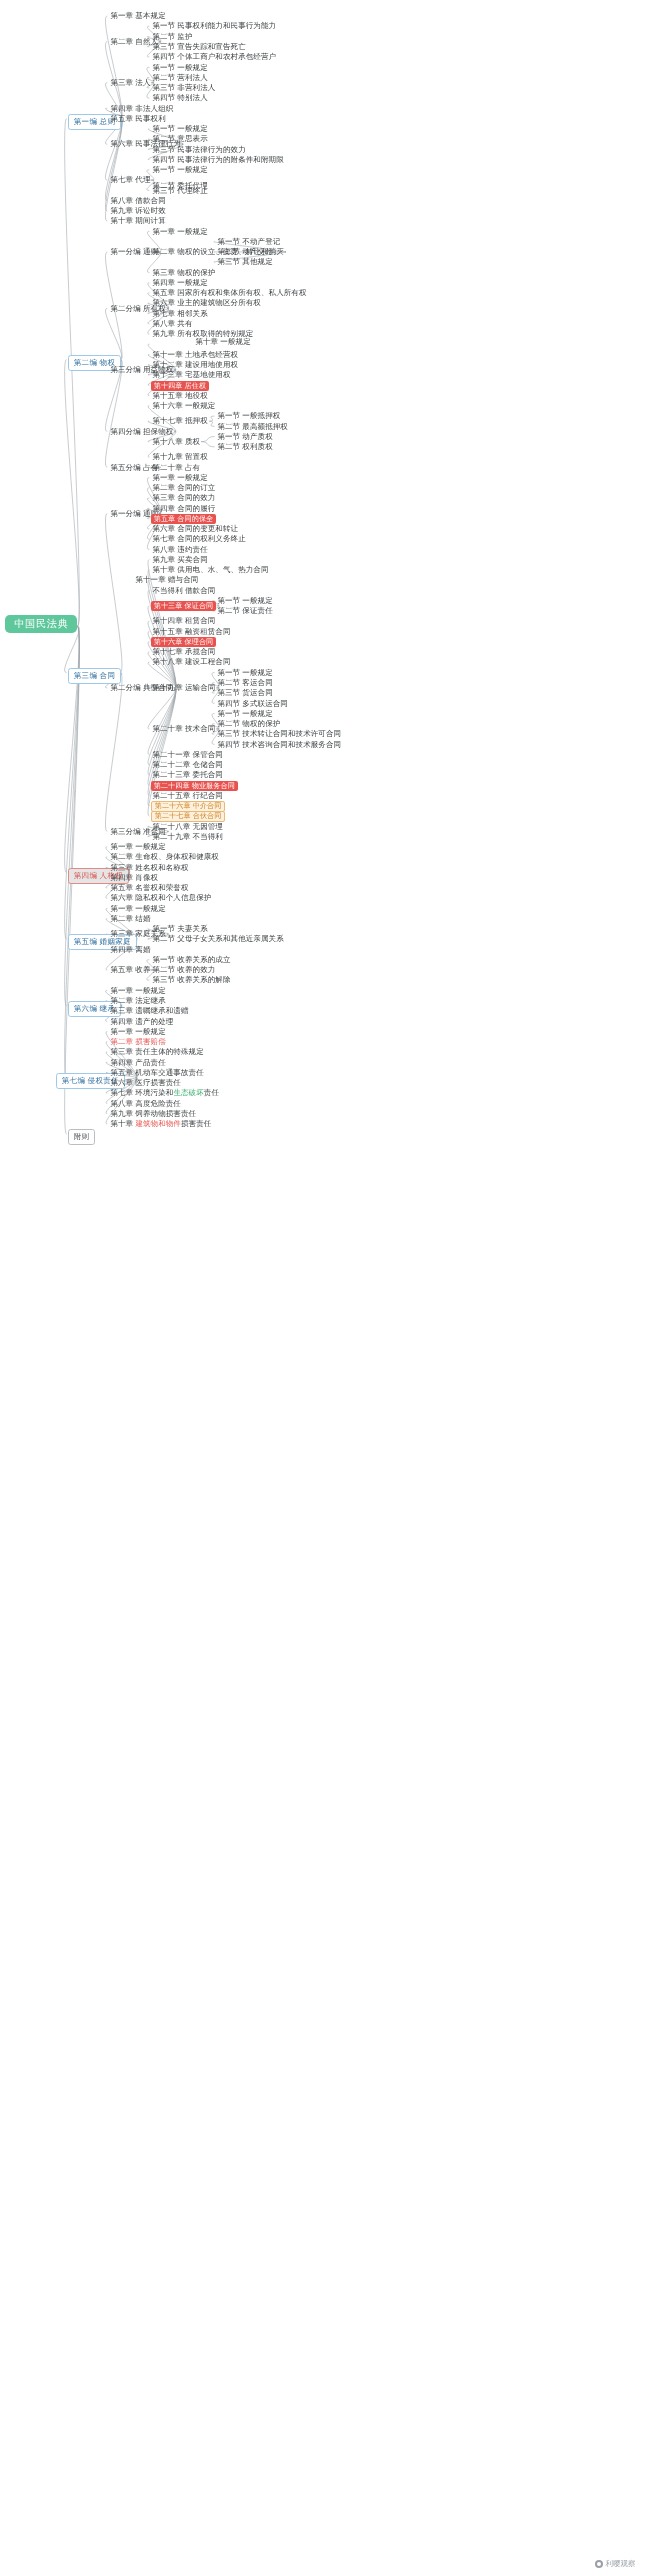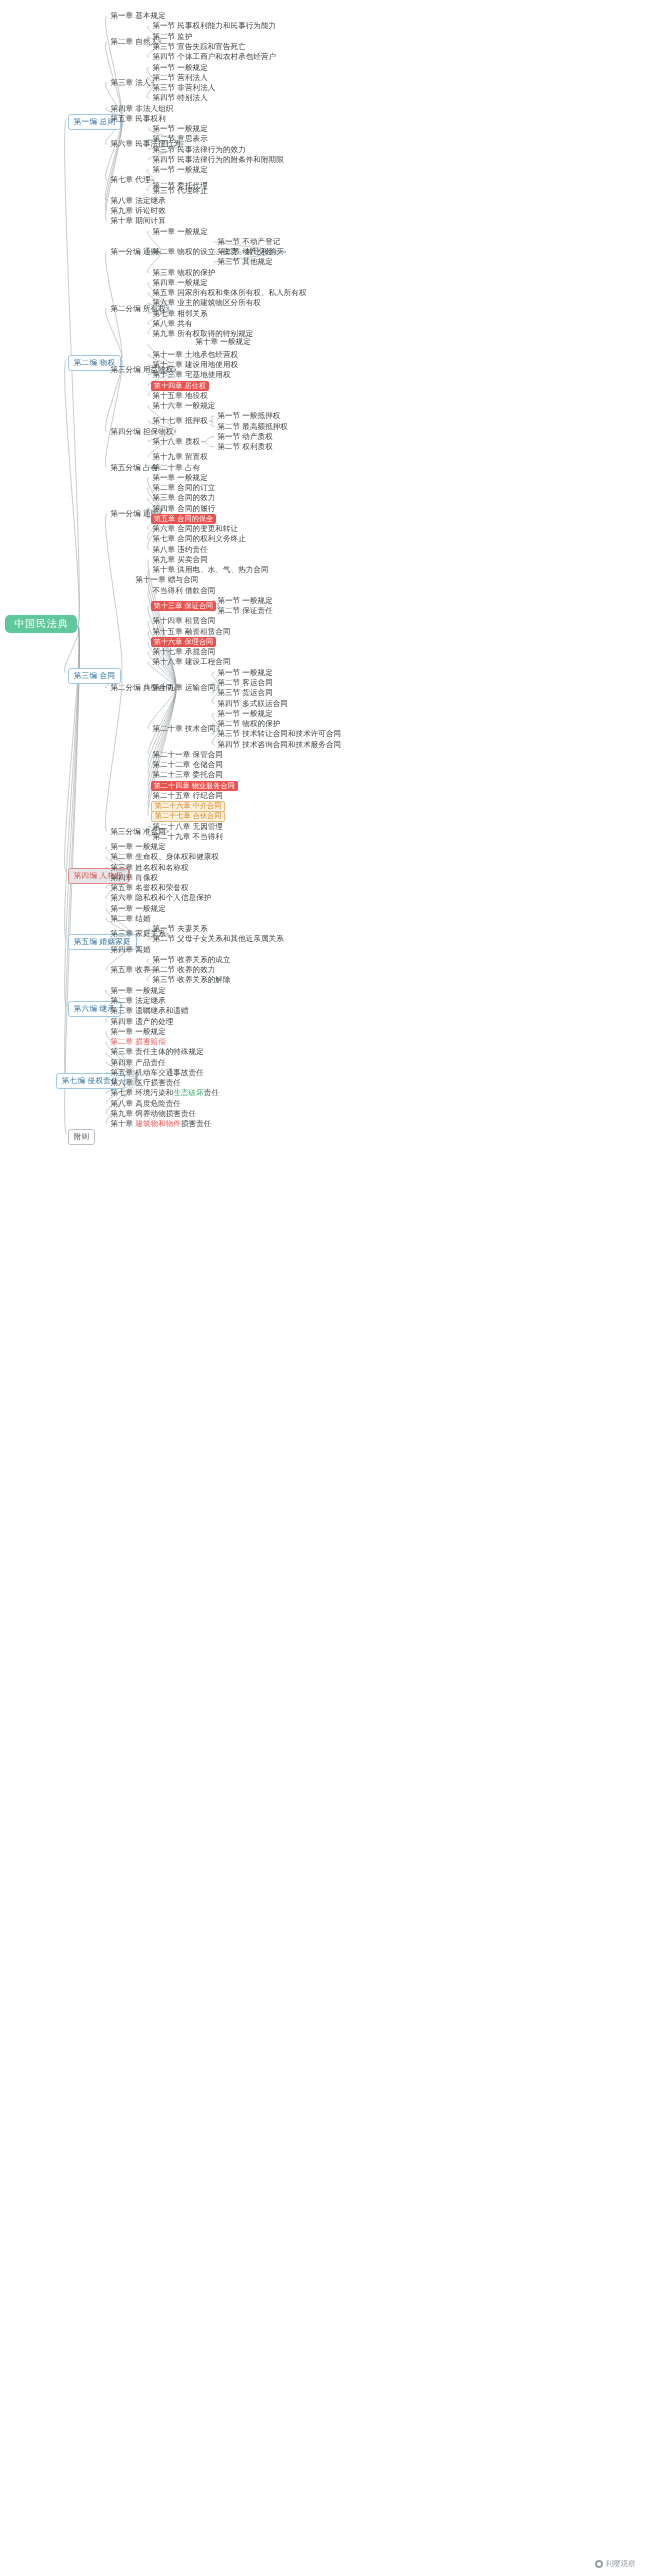--- a/index.html
+++ b/index.html
@@ -272,21 +272,21 @@
       <div class="node lvl-leaf" style="left: 109px; top: 114px;">第五章 民事权利</div>
       <div class="node lvl-leaf" style="left: 109px; top: 139px;">第六章 民事法律行为</div>
       <div class="node lvl-leaf" style="left: 151px; top: 124px;">第一节 一般规定</div>
       <div class="node lvl-leaf" style="left: 151px; top: 134px;">第二节 意思表示</div>
       <div class="node lvl-leaf" style="left: 151px; top: 145px;">第三节 民事法律行为的效力</div>
       <div class="node lvl-leaf" style="left: 151px; top: 155px;">第四节 民事法律行为的附条件和附期限</div>
       <div class="node lvl-leaf" style="left: 109px; top: 175px;">第七章 代理</div>
       <div class="node lvl-leaf" style="left: 151px; top: 165px;">第一节 一般规定</div>
       <div class="node lvl-leaf" style="left: 151px; top: 181px;">第二节 委托代理</div>
       <div class="node lvl-leaf" style="left: 151px; top: 186px;">第三节 代理终止</div>
-      <div class="node lvl-leaf" style="left: 109px; top: 196px;">第八章 法定继承</div>
+      <div class="node lvl-leaf" style="left: 109px; top: 196px;">第八章 借款合同</div>
       <div class="node lvl-leaf" style="left: 109px; top: 206px;">第九章 诉讼时效</div>
       <div class="node lvl-leaf" style="left: 109px; top: 216px;">第十章 期间计算</div>
       <div class="node part" style="left: 68px; top: 355px;">第二编 物权</div>
       <div class="node lvl-leaf" style="left: 109px; top: 247px;">第一分编 通则</div>
       <div class="node lvl-leaf" style="left: 151px; top: 227px;">第一章 一般规定</div>
       <div class="node lvl-leaf" style="left: 151px; top: 247px;">第二章 物权的设立、变更、转让和消灭</div>
       <div class="node lvl-leaf" style="left: 216px; top: 237px;">第一节 不动产登记</div>
       <div class="node lvl-leaf" style="left: 216px; top: 247px;">第二节 动产交付</div>
       <div class="node lvl-leaf" style="left: 216px; top: 257px;">第三节 其他规定</div>
       <div class="node lvl-leaf" style="left: 151px; top: 268px;">第三章 物权的保护</div>

